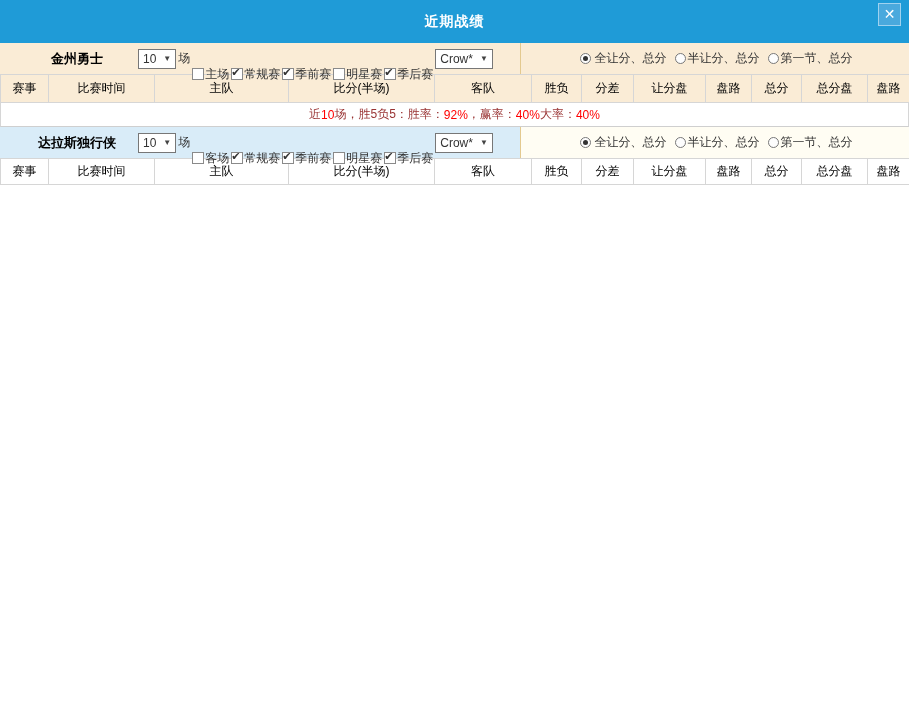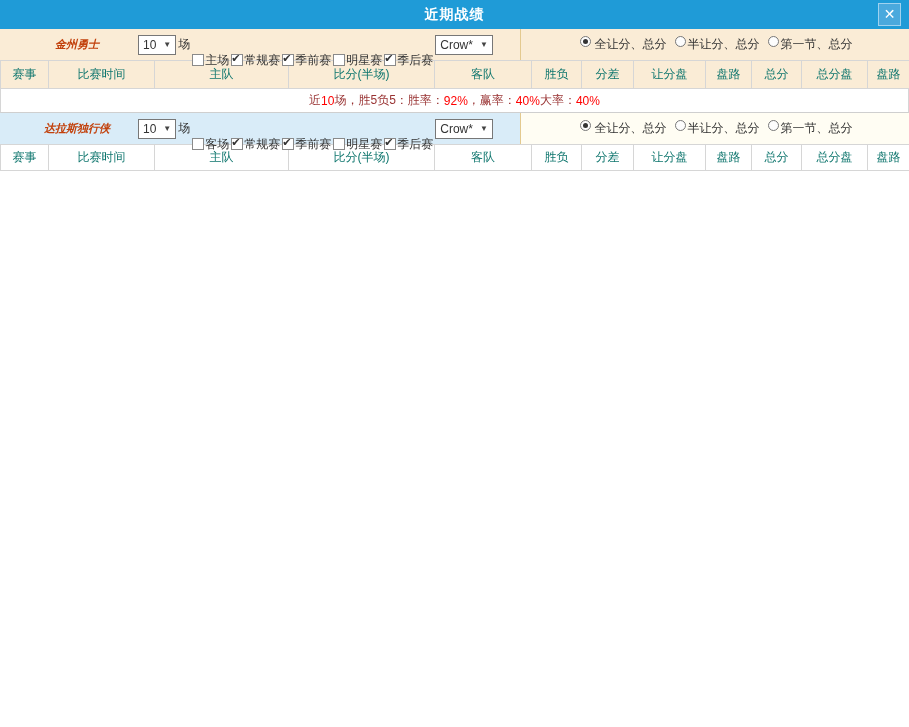--- a/index.html
+++ b/index.html
@@ -2,53 +2,53 @@
 <html><head>
 <meta charset="utf-8">
 <style>
   html,body{margin:0;padding:0;}
   body{
     width:909px;height:727px;overflow:hidden;background:#fff;
     font-family:"Liberation Sans","DejaVu Sans",sans-serif;
     font-size:12px;color:#333;
   }
   
-  .titlebar{height:29px;background:#1f9bd7;position:relative;
+  .titlebar{height:43px;background:#1f9bd7;position:relative;
     display:flex;align-items:center;justify-content:center;}
   .titlebar .t{color:#fff;font-weight:bold;font-size:14px;letter-spacing:1px;}
   .closebtn{position:absolute;right:8px;top:3px;width:23px;height:23px;
     background:#4aa9dd;border:1px solid #9fd2ef;color:#fff;font-weight:bold;
     font-size:14px;line-height:21px;text-align:center;cursor:pointer;box-sizing:border-box;}
   
   .filterrow{height:31px;display:flex;align-items:stretch;box-sizing:border-box;}
   .filterrow .left{flex:0 0 520px;display:flex;align-items:center;
     padding-left:18px;box-sizing:border-box;}
   .filterrow .right{flex:1;display:flex;align-items:center;justify-content:center;
     gap:8px;border-left:1px solid #e3c98f;}
   .fr-cream .left,.fr-cream .right{background:#faecd6;}
   .fr-blue .left{background:#d9ecf8;}
   .fr-blue .right{background:#fffdf3;}
-  .teamname{width:118px;text-align:center;font-weight:bold;font-size:11px;color:#c2410c;font-style:italic;}
+  .teamname{width:118px;text-align:center;font-weight:bold;font-size:13px;color:#000000;}
   .sel{background:#fff;border:1px solid #777;height:20px;box-sizing:border-box;
     display:inline-flex;align-items:center;padding:0 4px;gap:7px;margin:0 2px;cursor:pointer;}
   .sel .arr{font-size:8px;color:#444;}
   .cbgroup label{display:inline-flex;align-items:center;cursor:pointer;margin-top:32px;}
   .cb{width:12px;height:12px;border:1px solid #8a8a8a;background:#fff;
     display:inline-block;position:relative;margin:0 1px 0 2px;box-sizing:border-box;}
   .cb.checked::after{content:"✔";position:absolute;left:-1px;top:-3px;font-size:11px;color:#333;}
-  .radiogroup label{display:inline-flex;align-items:flex-start;cursor:pointer;gap:2px;}
+  .radiogroup label{display:inline-flex;align-items:center;cursor:pointer;gap:2px;}
   .radio{width:11px;height:11px;border:1px solid #787878;border-radius:50%;
     background:#fdfdfd;display:inline-block;position:relative;box-sizing:border-box;}
   .radio.sel::after{content:"";position:absolute;left:2px;top:2px;width:5px;height:5px;
     border-radius:50%;background:#333;}
   
   table{border-collapse:collapse;table-layout:fixed;width:909px;}
   th,td{border:1px solid #d6d6d6;text-align:center;white-space:nowrap;
     overflow:hidden;padding:0;font-size:12px;}
-  thead th{font-weight:normal;color:#0f766e;}
+  thead th{font-weight:normal;color:#000000;}
   .tbl-1 thead th{background:#faecd6;height:27px;}
   .tbl-2 thead th{background:#fff;height:25px;}
   
   .summary{height:23px;display:flex;align-items:center;justify-content:center;
     border-left:1px solid #d6d6d6;border-right:1px solid #d6d6d6;
     border-bottom:1px solid #cfcfcf;background:#fff;}
   .sum-dark{color:#993333;}
   .sum-red{color:#ff0000;}
 </style>
 </head>

